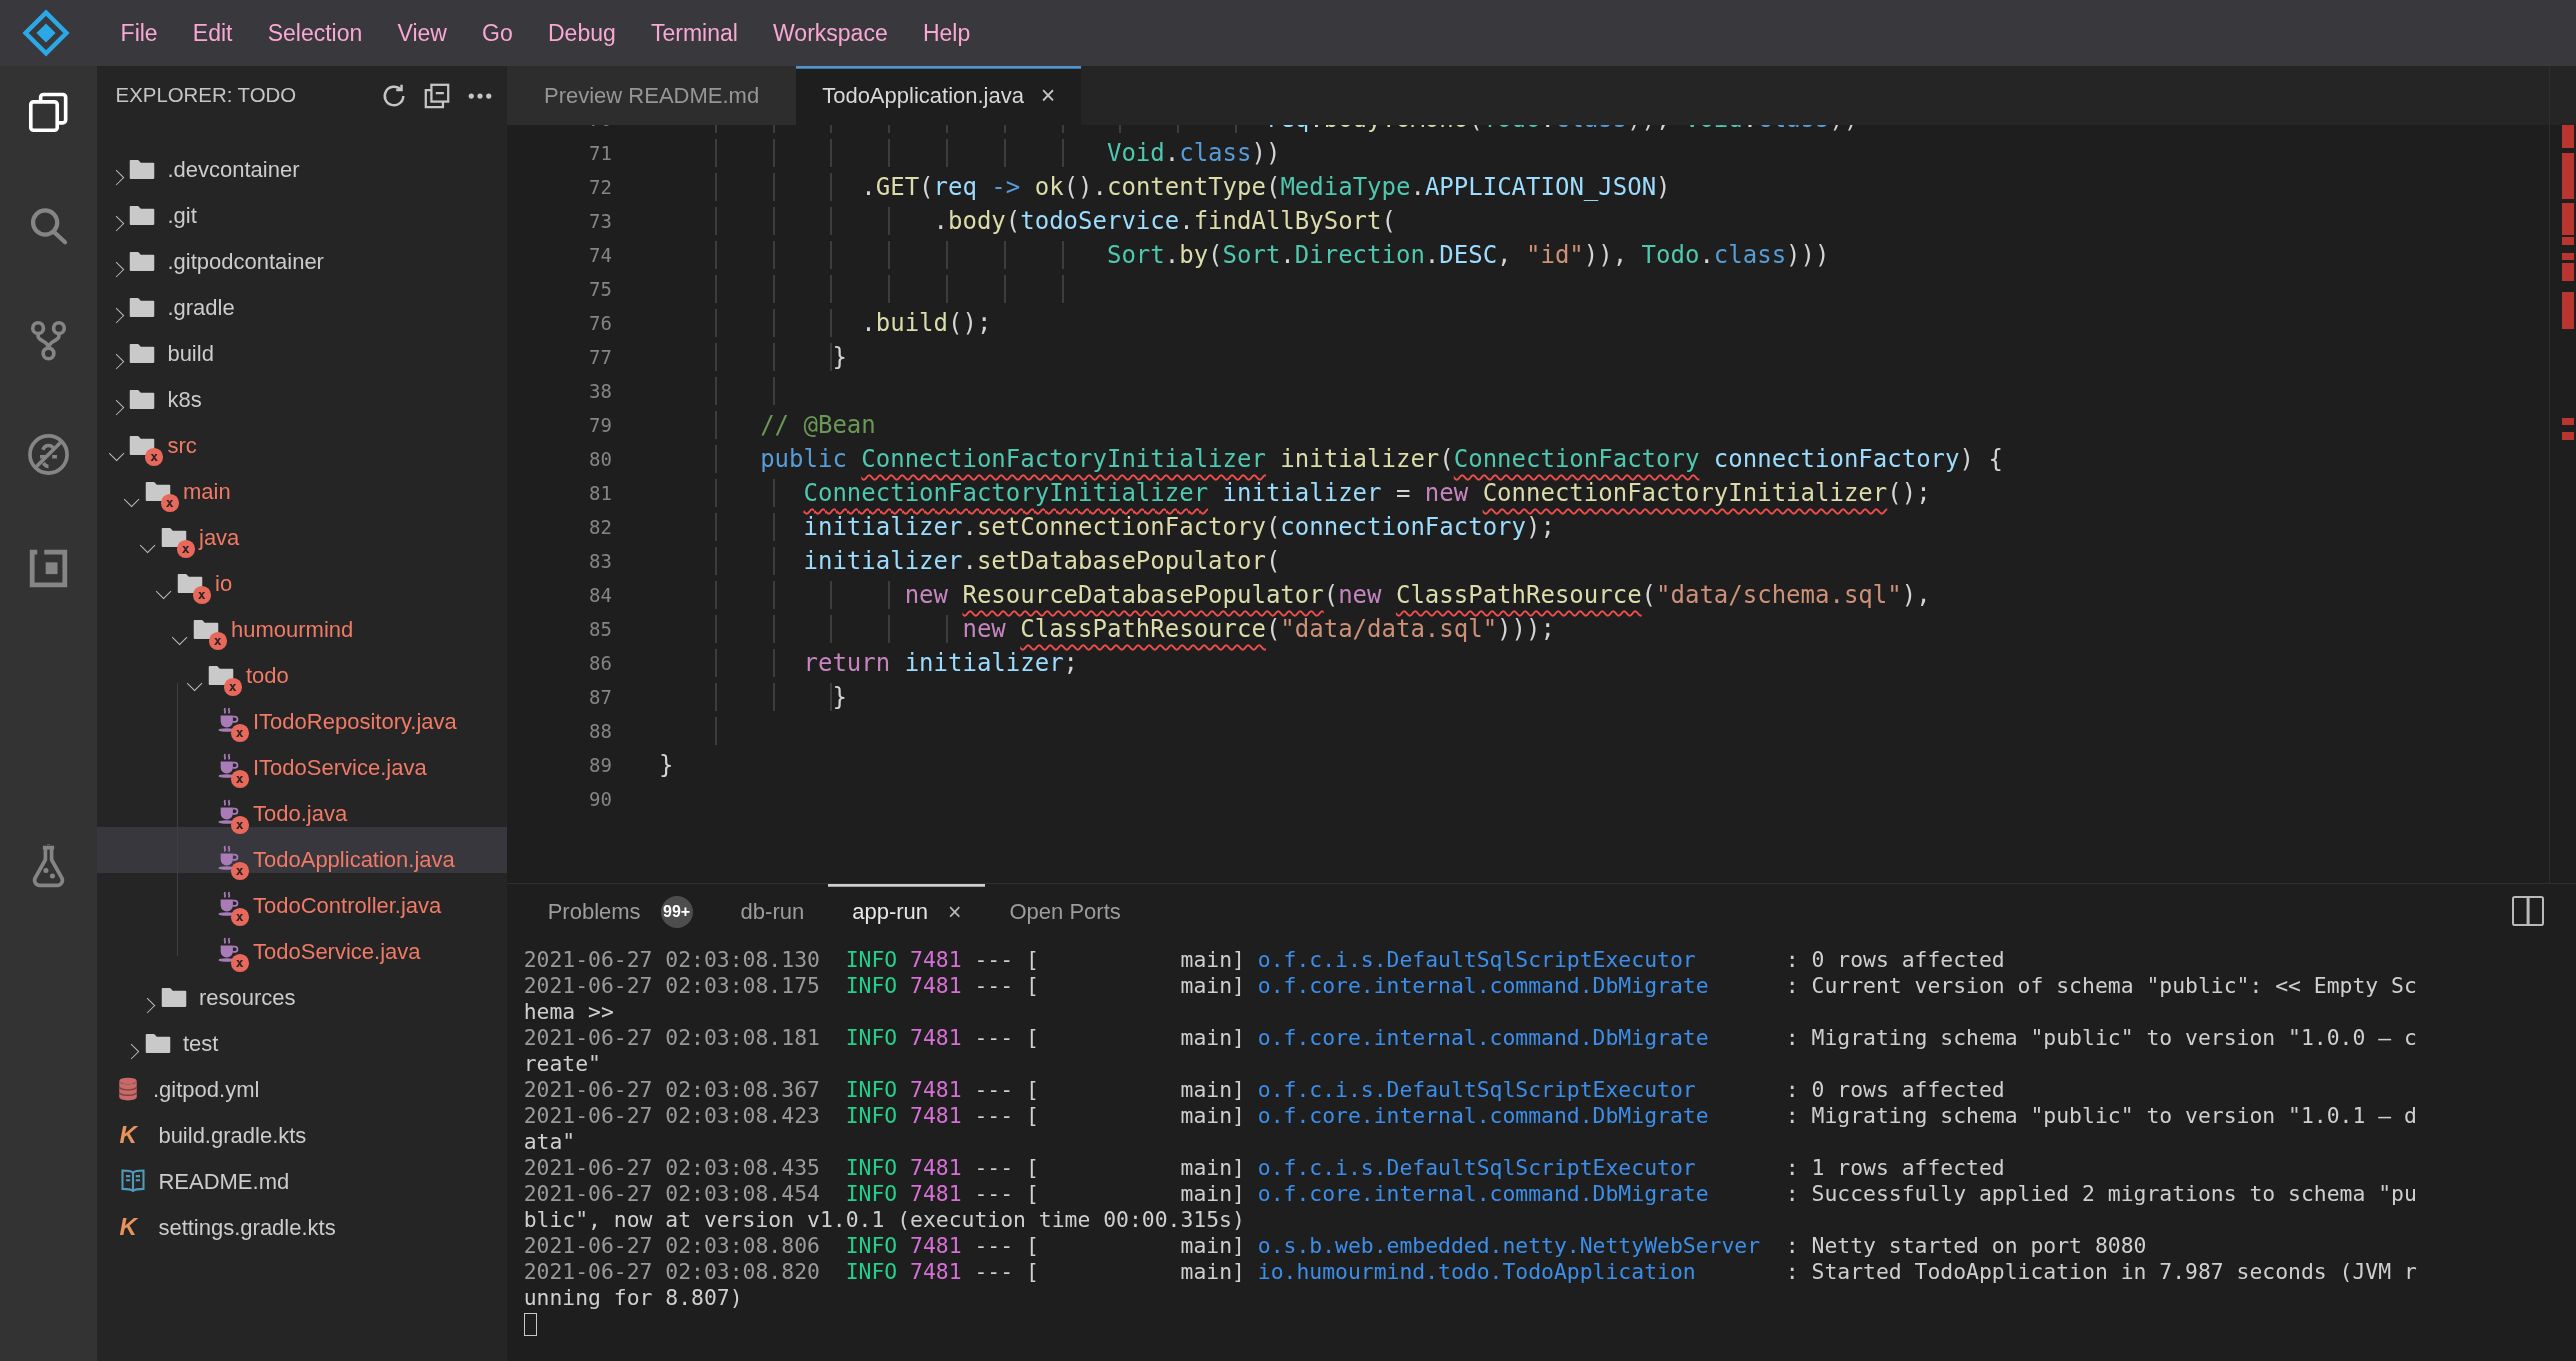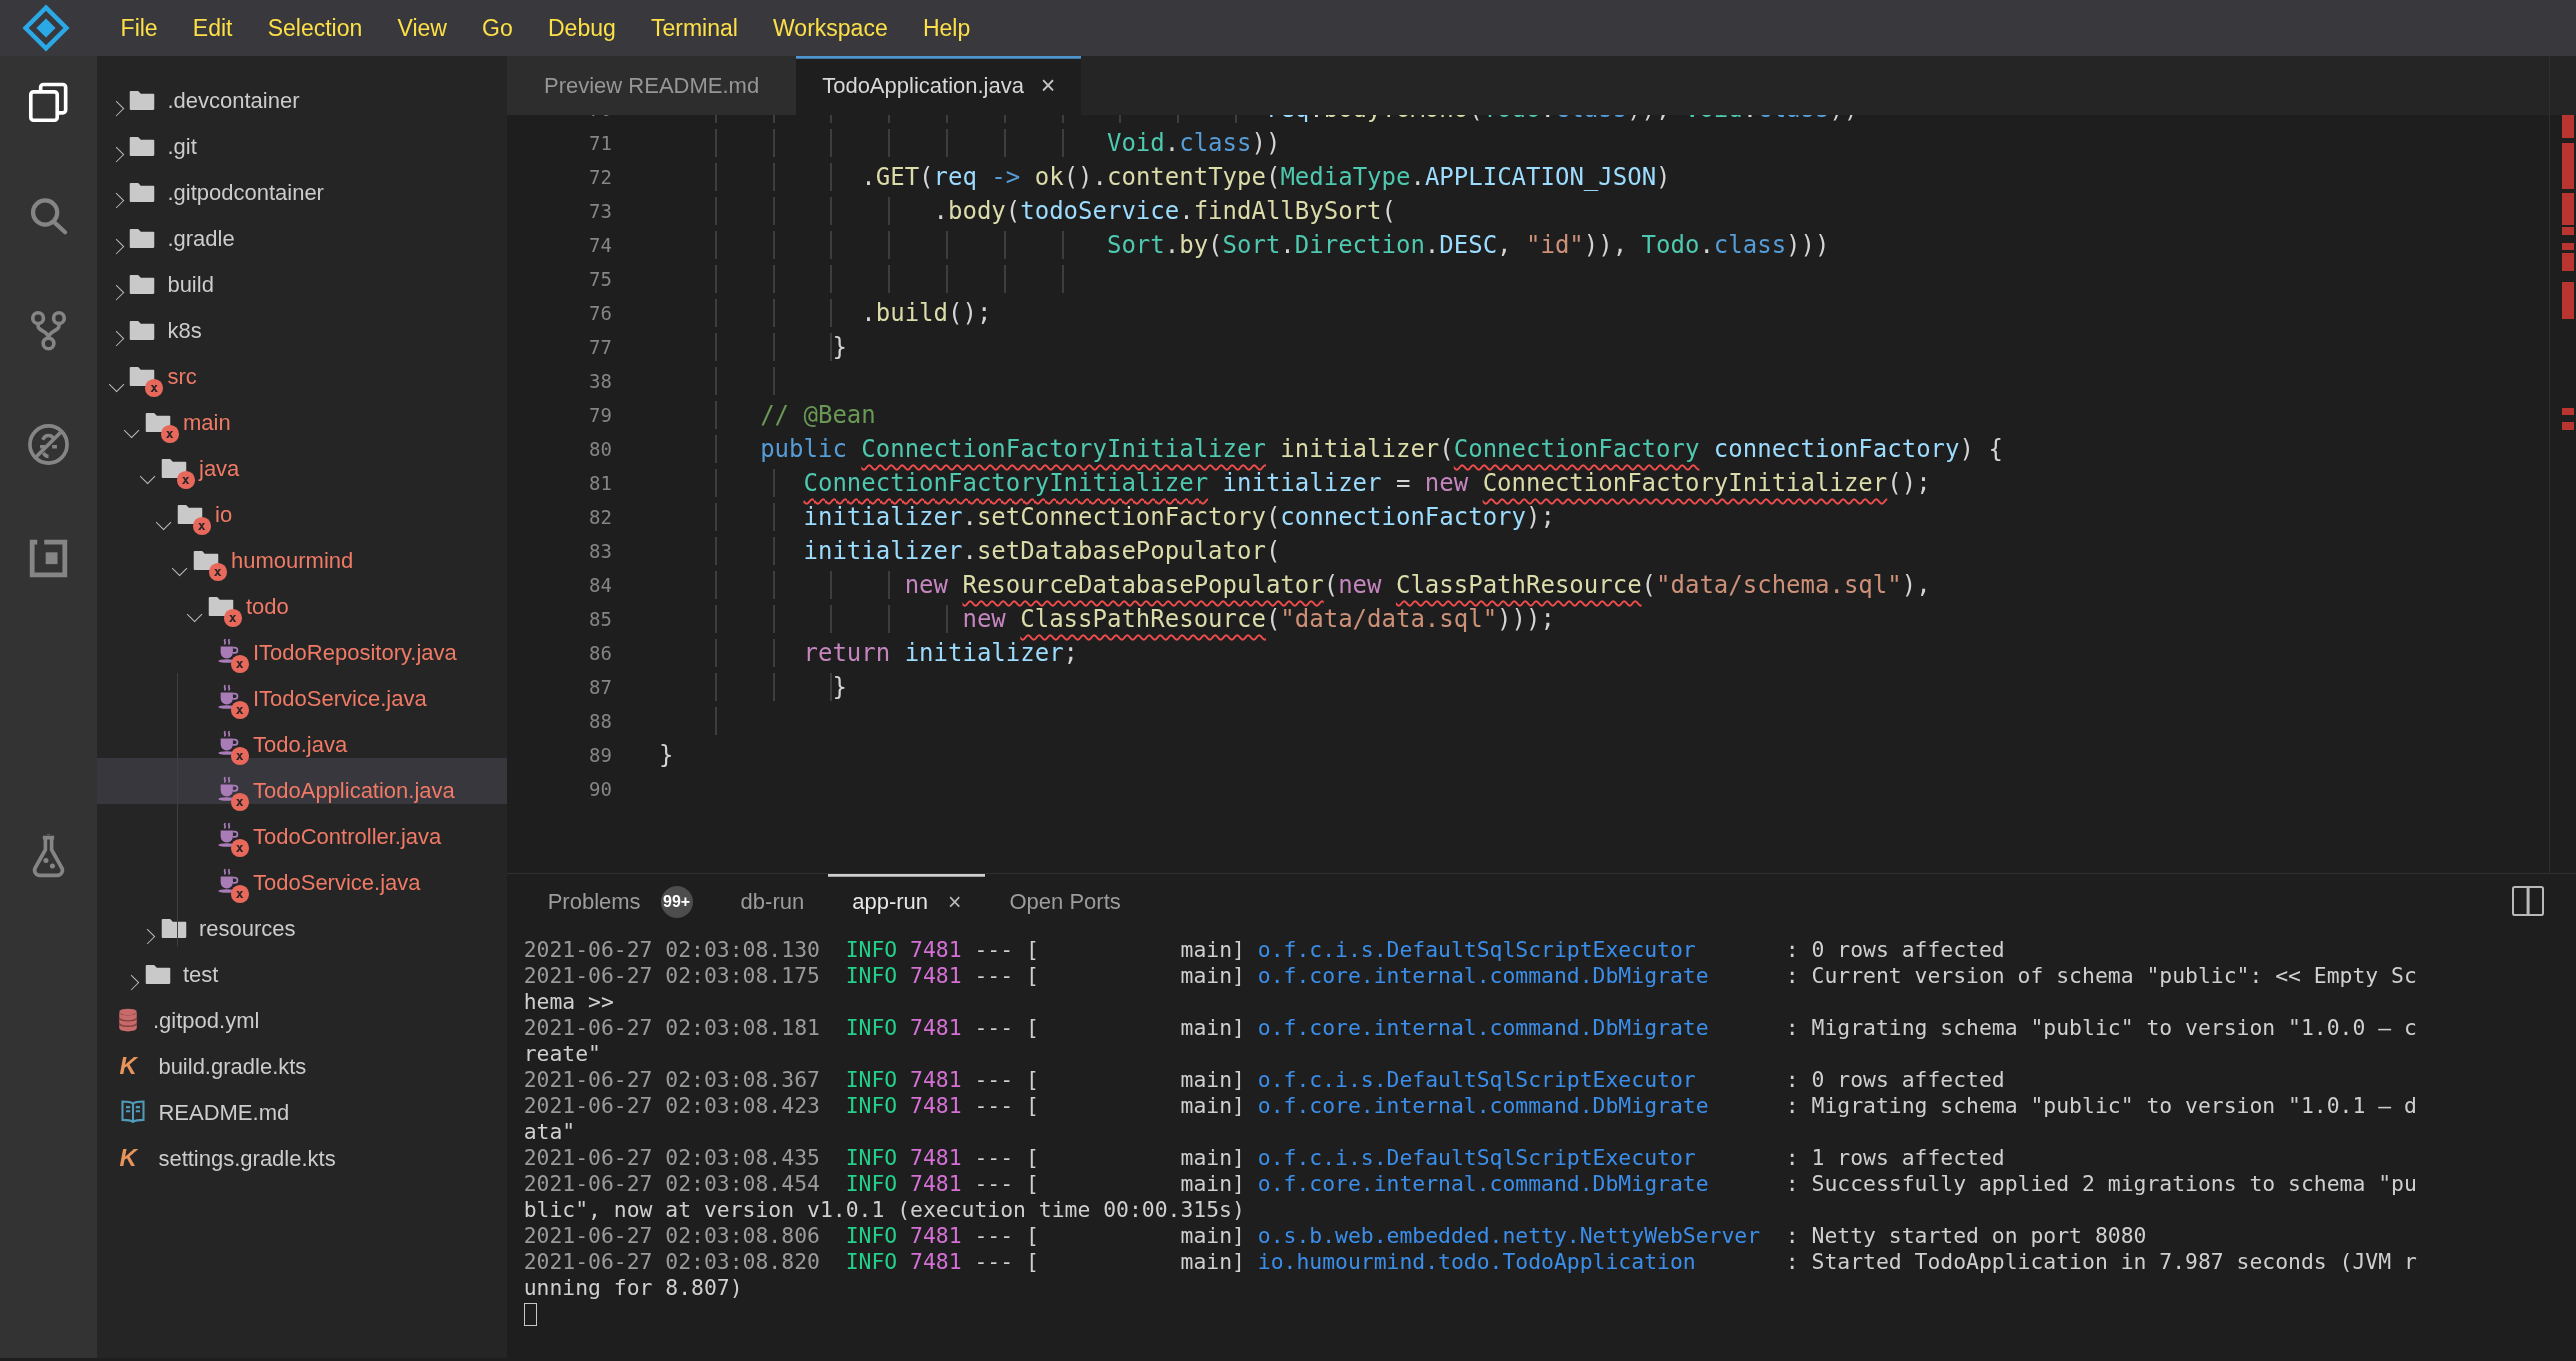--- a/index.html
+++ b/index.html
@@ -1,18 +1,18 @@
 <!DOCTYPE html>
 <html style="font-size:15px"><head>
 <meta charset="utf-8">
 <style>
   html,body{margin:0;padding:0;background:#1e1e1e;}
   body{width:2576px;height:1361px;overflow:hidden;font-family:"Liberation Sans",sans-serif;position:relative;}
   
-  .menubar{height:56px;background:#38383d;display:flex;align-items:center;color:#fde047;font-size:23px;}
+  .menubar{height:66px;background:#38383d;display:flex;align-items:center;color:#f9a8d4;font-size:23px;}
   .logo{width:48px;height:48px;margin:0 33px 0 22px;flex:none;}
   .logo svg{width:48px;height:48px;}
   .menu-item{padding:0 17.6px;cursor:default;}
   
   .workbench{display:flex;height:1302px;}
   .activitybar{width:97px;background:#333333;display:flex;flex-direction:column;align-items:center;padding-top:24px;box-sizing:border-box;flex:none;}
   .ab-icon{width:45px;height:45px;margin-bottom:69px;color:#858585;}
   .ab-icon.active{color:#ffffff;}
   .ab-icon svg{width:45px;height:45px;}
   .ab-spacer{height:184px;}
@@ -109,20 +109,38 @@
       <div class="ab-spacer"></div>
       <div class="ab-icon"><svg viewBox="0 0 16 16" fill="currentColor">
           <path d="M6 1.3h4M6.9 1.3v4.3L3.3 12a1.8 1.8 0 0 0 1.6 2.7h6.2a1.8 1.8 0 0 0 1.6-2.7L9.1 5.6V1.3" fill="none" stroke="currentColor" stroke-width="1.3"></path>
           <circle cx="7.1" cy="9.4" r=".9"></circle>
           <circle cx="9.4" cy="11.4" r=".9"></circle>
           <rect x="7.5" y="-.8" width="1" height="1"></rect>
         </svg></div>
     </div>
 
   <div class="sidebar">
+    <div class="sb-header">
+      <span class="sb-title">EXPLORER: TODO</span>
+      <span class="sb-actions" id="sb-actions">
+          <span class="act"><svg viewBox="0 0 16 16" fill="none" stroke="currentColor" stroke-width="1.4">
+              <path d="M13.3 8a5.3 5.3 0 1 1-1.5-3.7"></path>
+              <path d="M12.3 1.6v3h-3"></path>
+            </svg></span>
+          <span class="act"><svg viewBox="0 0 16 16" fill="none" stroke="currentColor" stroke-width="1.3">
+              <rect x="4.8" y="1.6" width="9.6" height="9.6"></rect>
+              <path d="M4.8 4.6H1.6v9.8h9.8v-3.2M7.3 6.4h4.6"></path>
+            </svg></span>
+          <span class="act"><svg viewBox="0 0 16 16" fill="currentColor">
+              <circle cx="3" cy="8" r="1.5"></circle>
+              <circle cx="8" cy="8" r="1.5"></circle>
+              <circle cx="13" cy="8" r="1.5"></circle>
+            </svg></span>
+        </span>
+    </div>
     <div class="tree" id="tree">
         <div class="titem" style="padding-left: 7.4px;">
           <span class="chev r">
             <i></i>
           </span>
           <span class="ticon"><svg viewBox="0 0 16 16">
               <path d="M1.5 2.8h4.3l1.5 1.6h7.2c.28 0 .5.22.5.5v8.3c0 .28-.22.5-.5.5h-13a.5.5 0 0 1-.5-.5V3.3c0-.28.22-.5.5-.5z" fill="#c9c9c9"></path>
             </svg></span>
           <span class="lbl">.devcontainer</span>
         </div>

